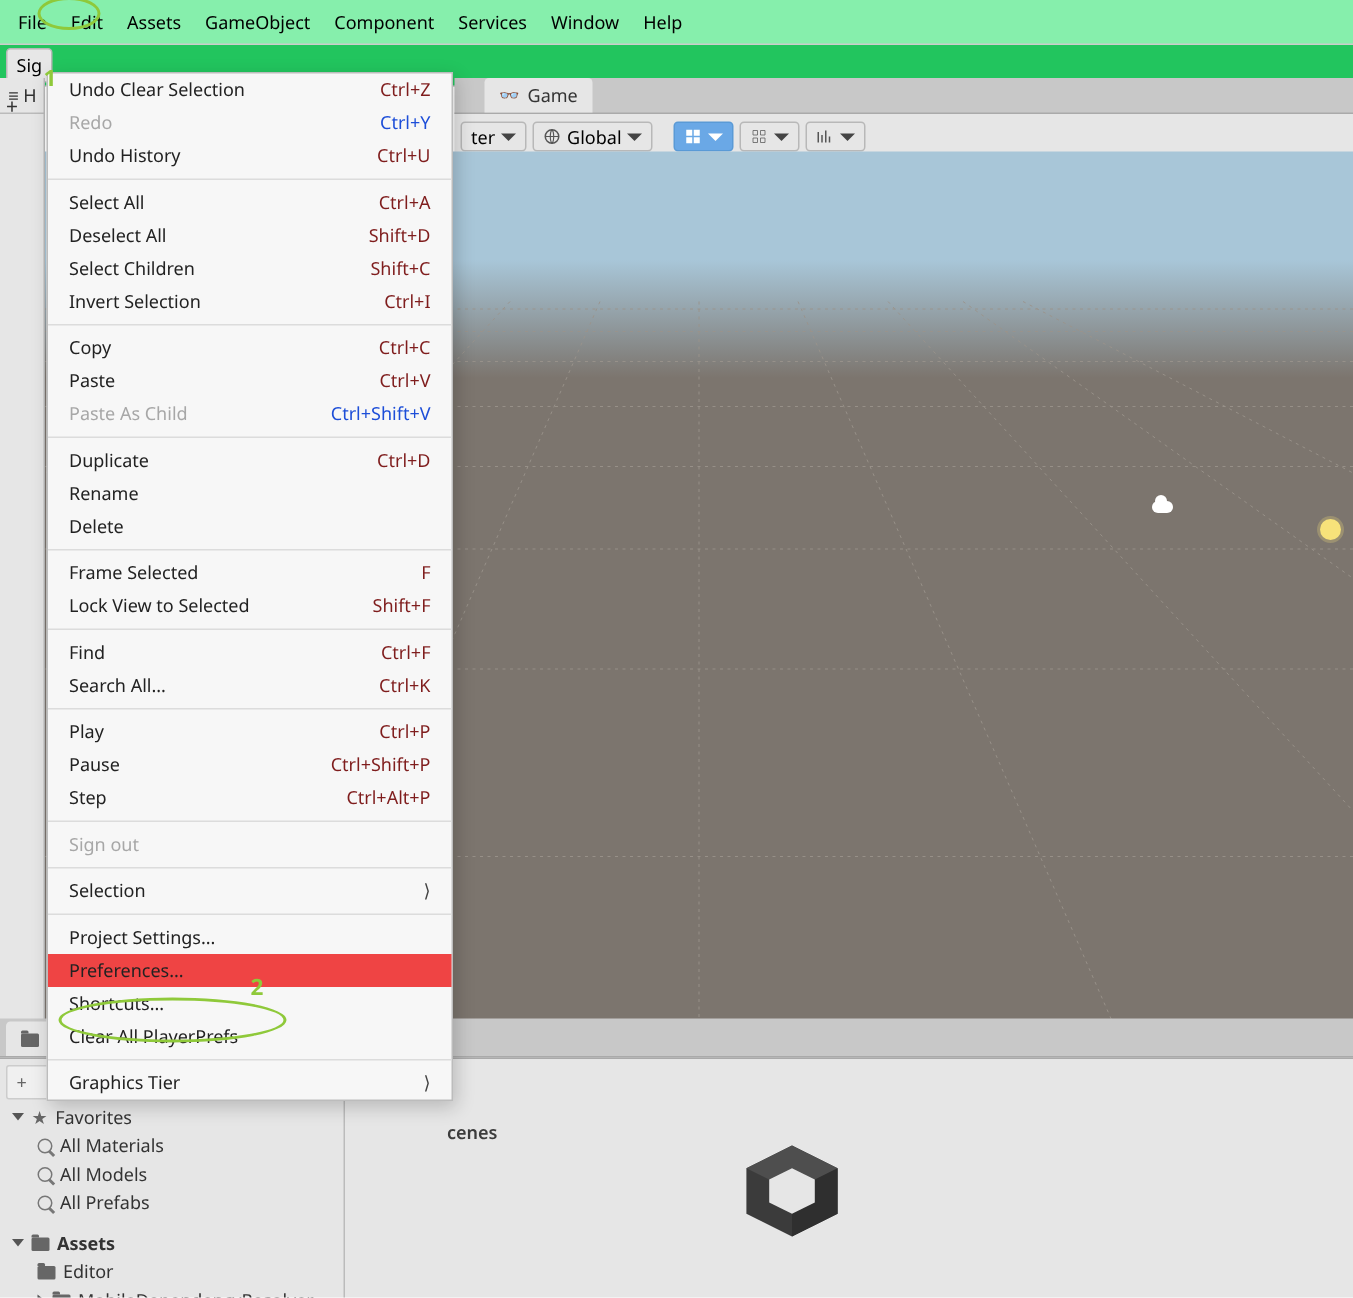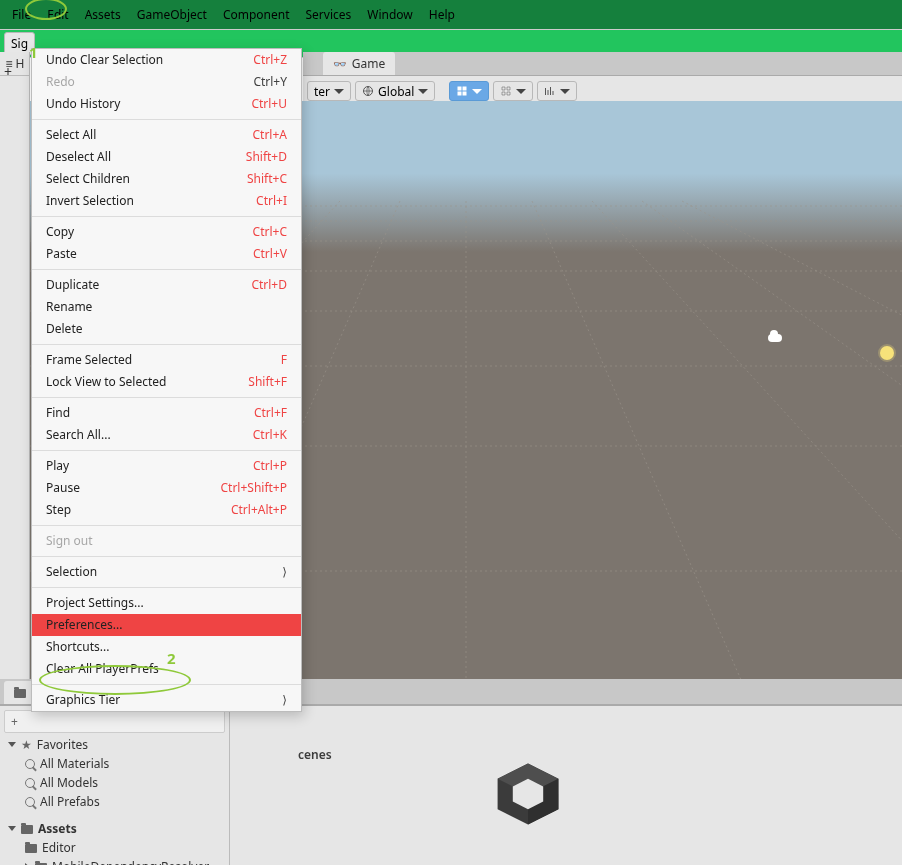--- a/index.html
+++ b/index.html
@@ -1,18 +1,18 @@
 <!DOCTYPE html>
 <html><head>
 <meta charset="utf-8">
 <style>
 * { margin: 0; padding: 0; box-sizing: border-box; font-family: -apple-system, system-ui, 'Segoe UI', Arial, sans-serif; font-size: 12px; user-select: none; }
 html, body { width: 902px; height: 865px; overflow: hidden; background: #fff; }
 
-.topbar { display: flex; padding: 4px 4px; background: #15803d; border-bottom: 1px solid #ccc; gap: 0; }
+.topbar { display: flex; padding: 4px 4px; background: #86efac; border-bottom: 1px solid #ccc; gap: 0; }
 .topbar-item { padding: 2px 8px; cursor: default; }
 
 .circle-anno { position: absolute; border: 2px solid #8fc93a; border-radius: 50%; pointer-events: none; z-index: 200; }
 .num-anno { position: absolute; color: #8fc93a; font-weight: 700; font-size: 15px; pointer-events: none; z-index: 201; }
 
 .row2 { display: flex; align-items: center; padding: 7px 4px; background: #22c55e; border-bottom: 1px solid #ccc; height: 28px; }
 .row2 .btn { background: #e7e7e7; border: 1px solid #b8b8b8; border-radius: 3px; padding: 2px 6px; }
 
 .row-tabs { display: flex; align-items: flex-end; height: 24px; background: #c8c8c8; border-bottom: 1px solid #aaa; position: relative; }
 .tab { padding: 3px 10px; background: #c8c8c8; color: #333; border-top-left-radius: 3px; border-top-right-radius: 3px; display: inline-flex; align-items: center; gap: 5px; }
@@ -28,22 +28,22 @@
 .left-col { position: absolute; left: 0; top: 52px; width: 30px; height: 665px; background: #e6e6e6; border-right: 1px solid #bbb; }
 .left-col .plus:before { content: "+"; font-size: 14px; color: #333; position: absolute; top: 10px; left: 4px; }
 .left-col .hbar { position: absolute; top: 0; left: 0; width: 30px; height: 24px; border-bottom: 1px solid #bbb; display: flex; align-items: center; justify-content: center; color: #333; }
 
 .viewport { position: absolute; left: 30px; top: 101px; right: 0; bottom: 160px; background: linear-gradient(#a8c6d8 0%, #a8c6d8 12%, #7c756e 25%, #7c756e 100%); overflow: hidden; }
 
 .menu-popup { position: absolute; left: 31px; top: 19px; width: 271px; background: #f7f7f7; border: 1px solid #bcbcbc; box-shadow: 2px 4px 12px rgba(0,0,0,.2); z-index: 100; margin-top: 29px; }
 .menu-item { display: flex; justify-content: space-between; padding: 3px 14px; color: #222; cursor: default; line-height: 16px; }
 .menu-item.disabled { color: #a7a7a7; }
 .menu-item.hover { background: #ef4444; }
-.menu-item .shortcut { color: #ef4444; }
-.menu-item.disabled .shortcut { color: #404040; }
+.menu-item .shortcut { color: #7f1d1d; }
+.menu-item.disabled .shortcut { color: #1d4ed8; }
 .menu-item .sub { color: #444; }
 .menu-sep { height: 1px; background: #dcdcdc; margin: 4px 0; }
 
 .bottom { position: absolute; left: 0; right: 0; bottom: 0; height: 160px; background: #e6e6e6; border-top: 1px solid #aaa; display: flex; }
 .bottom-left { width: 230px; border-right: 1px solid #bbb; padding: 4px; overflow: hidden; }
 .bottom-right { flex: 1; padding: 4px 8px; position: relative; }
 .fav-row { background: #f0f0f0; border: 1px solid #ccc; border-radius: 2px; padding: 2px 6px; margin-bottom: 2px; display: flex; align-items: center; gap: 5px; color: #666; }
 .proj-item { display: flex; align-items: center; gap: 5px; padding: 1px 4px; color: #333; }
 .proj-item .ind1 { padding-left: 12px; }
 .star { color: #666; font-size: 12px; }
@@ -190,20 +190,24 @@
     </div>
     <div class="menu-sep"></div>
     <div class="menu-item">
       <span>Copy</span>
       <span class="shortcut">Ctrl+C</span>
     </div>
     <div class="menu-item">
       <span>Paste</span>
       <span class="shortcut">Ctrl+V</span>
     </div>
+    <div class="menu-item disabled">
+      <span>Paste As Child</span>
+      <span class="shortcut">Ctrl+Shift+V</span>
+    </div>
     <div class="menu-sep"></div>
     <div class="menu-item">
       <span>Duplicate</span>
       <span class="shortcut">Ctrl+D</span>
     </div>
     <div class="menu-item">
       <span>Rename</span>
       <span class="shortcut"></span>
     </div>
     <div class="menu-item">

